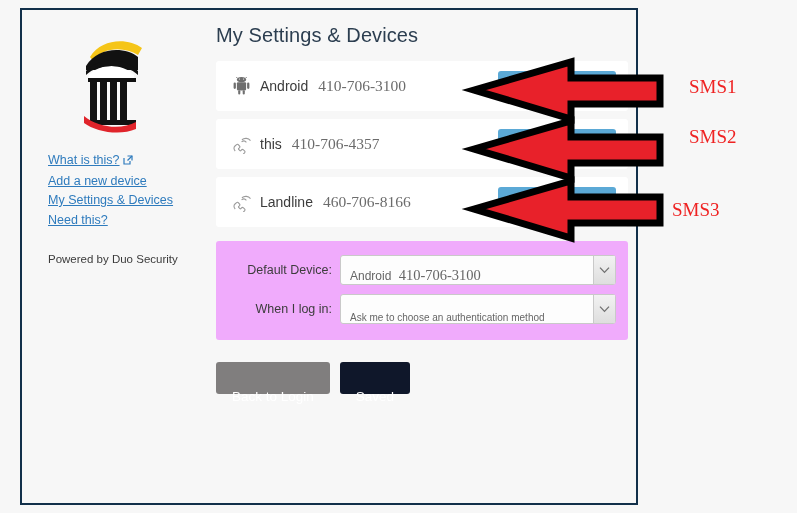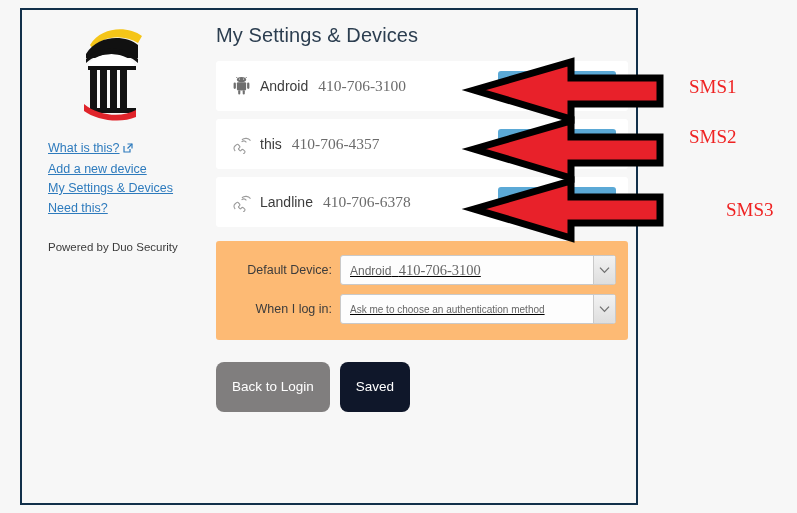--- a/index.html
+++ b/index.html
@@ -28,21 +28,21 @@
     height: 497px;
     border: 2px solid #12304a;
     background: #f7f7f7;
     box-sizing: border-box;
   }
 
   
   #sidebar {
     position: absolute;
     left: 12px;
-    top: 4px;
+    top: 16px;
     width: 155px;
   }
 
   .logo-wrap {
     width: 155px;
     height: 115px;
     display: flex;
     align-items: center;
     justify-content: center;
   }
@@ -145,21 +145,21 @@
     font-size: 12.5px;
     color: #2b2b2b;
     white-space: nowrap;
   }
   #add-another .plus { margin-right: 2px; }
   #add-another .lbl { text-decoration: underline; cursor: pointer; }
 
   
   #settings-card {
     margin: 14px 0 0 18px;
-    background: #fdba74;
+    background: #f0abfc;
     border-radius: 3px;
     width: 412px;
     padding: 14px 0 16px 0;
     box-sizing: border-box;
   }
 
   .form-row {
     display: flex;
     align-items: center;
     margin-bottom: 9px;
@@ -177,24 +177,23 @@
   }
 
   .select-box {
     position: relative;
     width: 276px;
     height: 30px;
     background: #fdfdfd;
     border: 1px solid #c9c9c9;
     border-radius: 3px;
     display: flex;
-    align-items: center;
+    align-items: flex-end;
     box-sizing: border-box;
     cursor: pointer;
-    text-decoration: underline;
   }
 
   .select-value {
     padding-left: 9px;
     font-size: 10px;
     color: #666;
     white-space: nowrap;
     overflow: hidden;
   }
   .select-value.serifnum {
@@ -222,26 +221,26 @@
 
   
   #btn-bar {
     margin: 22px 0 0 18px;
     display: flex;
     gap: 10px;
   }
 
   .btn {
     border: none;
-    border-radius: 8px;
+    border-radius: 3px;
     color: #fff;
     font-size: 13.5px;
     font-family: "Liberation Sans", sans-serif;
-    padding: 0 16px;
-    height: 50px;
+    padding: 16px 16px;
+    height: 30px;
     cursor: pointer;
     line-height: 38px;
   }
   .btn-secondary { background: #807e7e; }
   .btn-success   { background: #0f172a; }
 
   
   #annotations {
     position: absolute;
     left: 0; top: 0;
@@ -339,21 +338,21 @@
 
         <div class="device-row">
           <span class="device-icon">
             <svg width="19" height="19" viewBox="0 0 19 19">
               <path d="M3.2 16.0 C1.6 14.4 1.6 12.2 3.0 11.0 L4.6 9.6 C5.2 9.1 6.0 9.2 6.5 9.8 L7.6 11.1 C8.0 11.6 7.9 12.3 7.4 12.8 L6.7 13.4 C6.4 13.7 6.4 14.1 6.7 14.4 L7.9 15.6 C8.2 15.9 8.6 15.9 8.9 15.6 L9.5 14.9 C10.0 14.4 10.7 14.3 11.2 14.7 L12.5 15.8 C13.1 16.3 13.2 17.1 12.7 17.7 L11.3 19.2" fill="none" stroke="#9a9a9a" stroke-width="1.1"></path>
               <path d="M11.0 2.2 C14.4 2.2 17.1 4.9 17.1 8.3" fill="none" stroke="#9a9a9a" stroke-width="1.1" transform="rotate(-40 14 5)"></path>
               <path d="M10.2 5.4 C12.1 5.4 13.6 6.9 13.6 8.8" fill="none" stroke="#9a9a9a" stroke-width="1.1" transform="rotate(-40 12 7)"></path>
             </svg>
           </span>
           <span class="device-name">Landline</span>
-          <span class="device-number">410-706-6378</span>
+          <span class="device-number">460-706-8166</span>
           <span class="device-action"></span>
         </div>
       </div>
 
 
       <div id="settings-card">
 
         <div class="form-row">
           <div class="form-label">Default Device:</div>
           <div class="select-box">
@@ -392,16 +391,16 @@
 
       <path d="M474 90 L571 62 L571 78 L660 78 L660 104 L571 104 L571 119 Z" fill="#e8212a" stroke="#000000" stroke-width="7" stroke-linejoin="miter"></path>
 
       <path d="M474 149 L571 121 L571 137 L660 137 L660 163 L571 163 L571 178 Z" fill="#e8212a" stroke="#000000" stroke-width="7" stroke-linejoin="miter"></path>
 
       <path d="M474 209 L571 181 L571 197 L660 197 L660 223 L571 223 L571 238 Z" fill="#e8212a" stroke="#000000" stroke-width="7" stroke-linejoin="miter"></path>
     </svg>
 
     <div class="sms-label" style="left:689px; top:76px;">SMS1</div>
     <div class="sms-label" style="left:689px; top:126px;">SMS2</div>
-    <div class="sms-label" style="left:726px; top:199px;">SMS3</div>
+    <div class="sms-label" style="left:672px; top:199px;">SMS3</div>
   </div>
 
 </div>
 
 </body></html>

